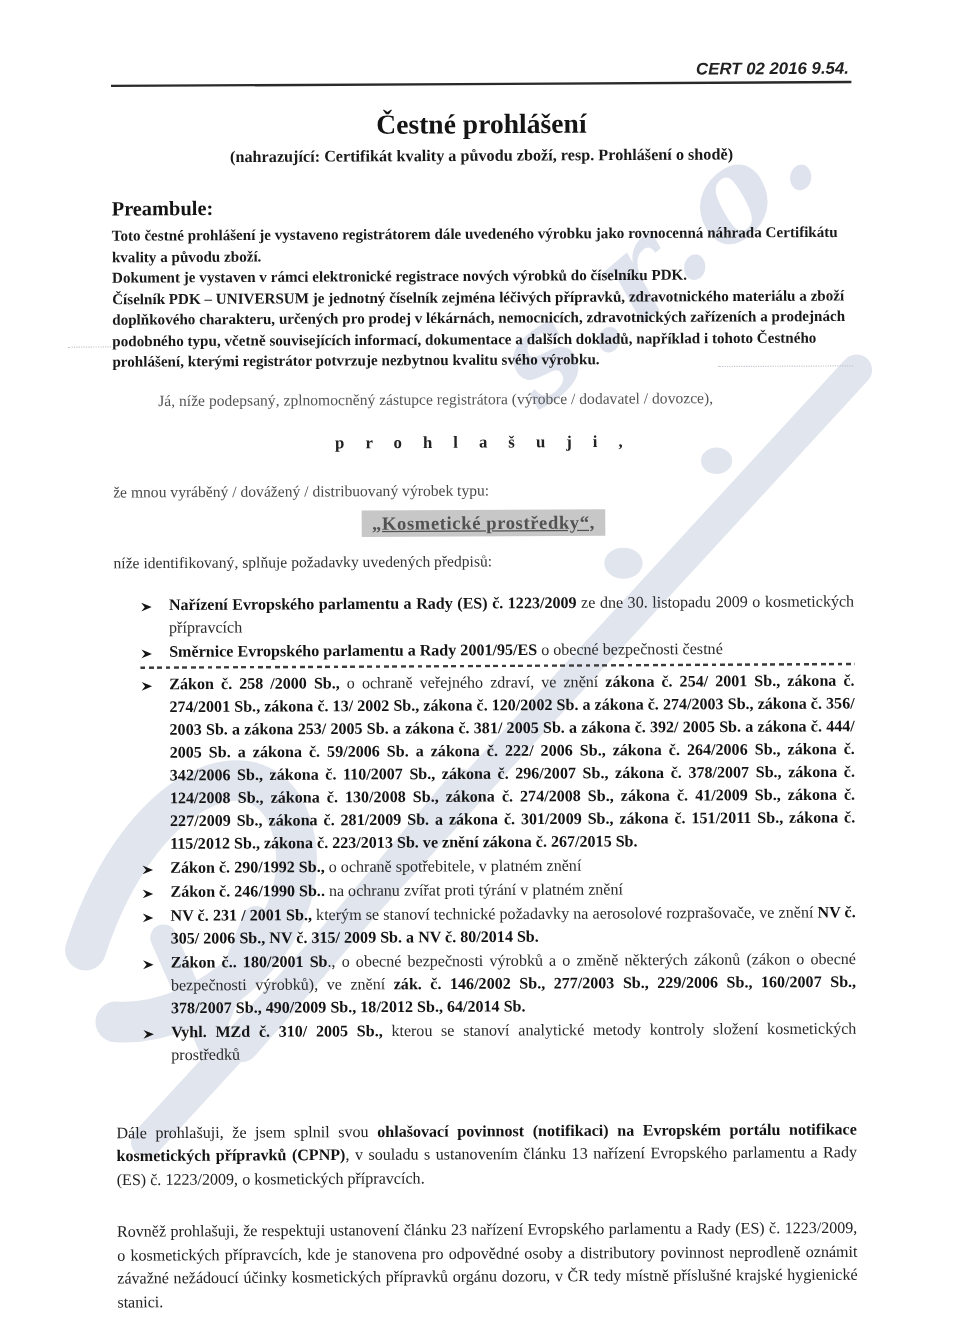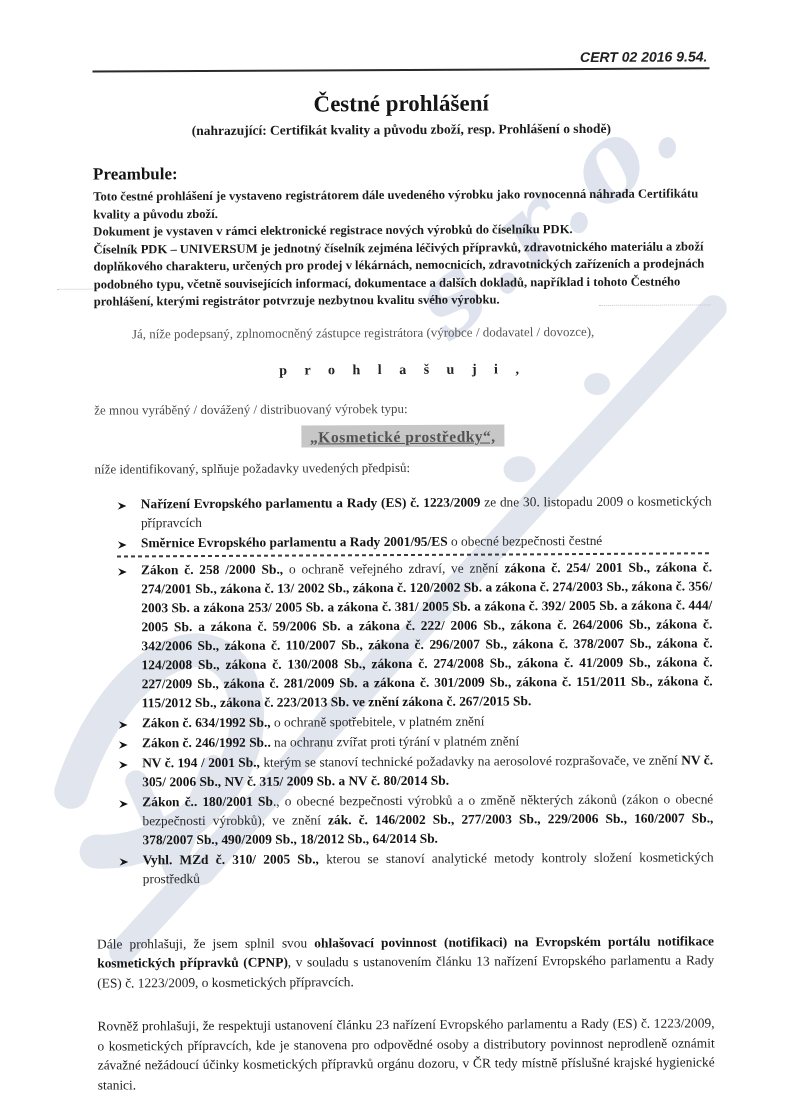--- a/index.html
+++ b/index.html
@@ -116,33 +116,33 @@
         <li>
           <span class="mk"><svg width="11" height="11" viewBox="0 0 12 12">
                 <path d="M1 2 L10.5 6 L1 10 L4.2 6 Z" fill="#151515"></path>
               </svg></span>
           <span><span class="b">Zákon č. 258 /2000 Sb.,</span><span> o ochraně veřejného zdraví, ve znění </span><span class="b">zákona č. 254/ 2001 Sb., zákona č. 274/2001 Sb., zákona č. 13/ 2002 Sb., zákona č. 120/2002 Sb. a zákona č. 274/2003 Sb., zákona č. 356/ 2003 Sb. a zákona 253/ 2005 Sb. a zákona č. 381/ 2005 Sb. a zákona č. 392/ 2005 Sb. a zákona č. 444/ 2005 Sb. a zákona č. 59/2006 Sb. a zákona č. 222/ 2006 Sb., zákona č. 264/2006 Sb., zákona č. 342/2006 Sb., zákona č. 110/2007 Sb., zákona č. 296/2007 Sb., zákona č. 378/2007 Sb., zákona č. 124/2008 Sb., zákona č. 130/2008 Sb., zákona č. 274/2008 Sb., zákona č. 41/2009 Sb., zákona č. 227/2009 Sb., zákona č. 281/2009 Sb. a zákona č. 301/2009 Sb., zákona č. 151/2011 Sb., zákona č. 115/2012 Sb., zákona č. 223/2013 Sb. ve znění zákona č. 267/2015 Sb.</span></span>
         </li>
         <li>
           <span class="mk"><svg width="11" height="11" viewBox="0 0 12 12">
                 <path d="M1 2 L10.5 6 L1 10 L4.2 6 Z" fill="#151515"></path>
               </svg></span>
-          <span><span class="b">Zákon č. 634/1992 Sb.,</span><span> o ochraně spotřebitele, v platném znění</span></span>
+          <span><span class="b">Zákon č. 290/1992 Sb.,</span><span> o ochraně spotřebitele, v platném znění</span></span>
         </li>
         <li>
           <span class="mk"><svg width="11" height="11" viewBox="0 0 12 12">
                 <path d="M1 2 L10.5 6 L1 10 L4.2 6 Z" fill="#151515"></path>
               </svg></span>
-          <span><span class="b">Zákon č. 246/1992 Sb..</span><span> na ochranu zvířat proti týrání v platném znění</span></span>
+          <span><span class="b">Zákon č. 246/1990 Sb..</span><span> na ochranu zvířat proti týrání v platném znění</span></span>
         </li>
         <li>
           <span class="mk"><svg width="11" height="11" viewBox="0 0 12 12">
                 <path d="M1 2 L10.5 6 L1 10 L4.2 6 Z" fill="#151515"></path>
               </svg></span>
-          <span><span class="b">NV č. 194 / 2001 Sb.,</span><span> kterým se stanoví technické požadavky na aerosolové rozprašovače, ve znění </span><span class="b">NV č. 305/ 2006 Sb., NV č. 315/ 2009 Sb. a NV č. 80/2014 Sb.</span></span>
+          <span><span class="b">NV č. 231 / 2001 Sb.,</span><span> kterým se stanoví technické požadavky na aerosolové rozprašovače, ve znění </span><span class="b">NV č. 305/ 2006 Sb., NV č. 315/ 2009 Sb. a NV č. 80/2014 Sb.</span></span>
         </li>
         <li>
           <span class="mk"><svg width="11" height="11" viewBox="0 0 12 12">
                 <path d="M1 2 L10.5 6 L1 10 L4.2 6 Z" fill="#151515"></path>
               </svg></span>
           <span><span class="b">Zákon č.. 180/2001 Sb</span><span>., o obecné bezpečnosti výrobků a o změně některých zákonů (zákon o obecné bezpečnosti výrobků), ve znění </span><span class="b">zák. č. 146/2002 Sb., 277/2003 Sb., 229/2006 Sb., 160/2007 Sb., 378/2007 Sb., 490/2009 Sb., 18/2012 Sb., 64/2014 Sb.</span></span>
         </li>
         <li>
           <span class="mk"><svg width="11" height="11" viewBox="0 0 12 12">
                 <path d="M1 2 L10.5 6 L1 10 L4.2 6 Z" fill="#151515"></path>

